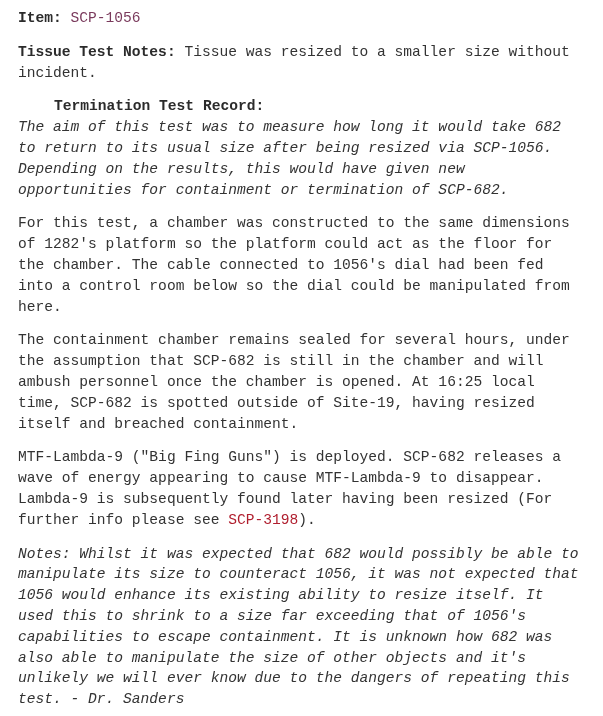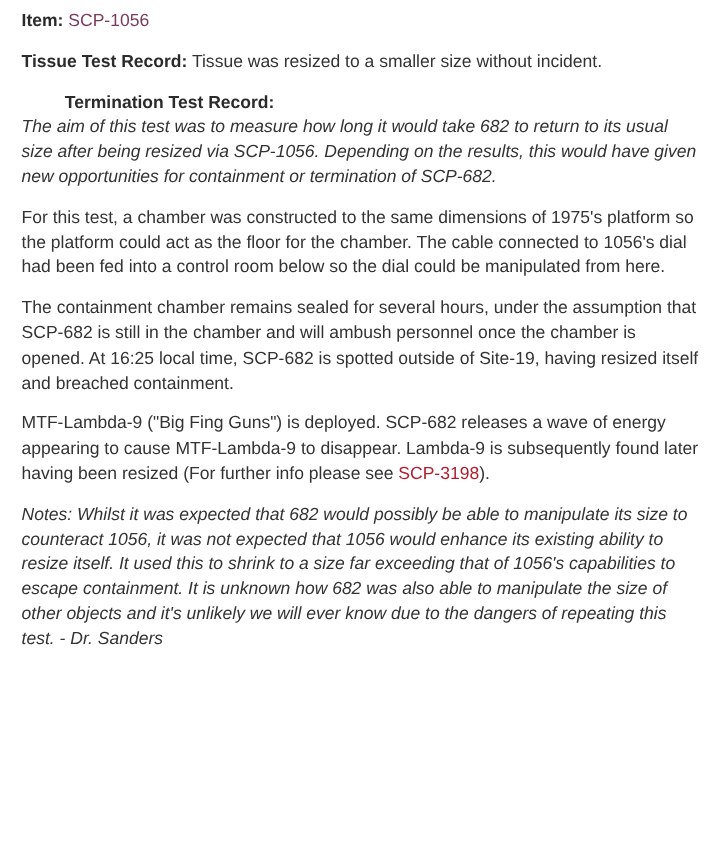--- a/index.html
+++ b/index.html
@@ -14,20 +14,21 @@
       font-family: "Liberation Sans", "DejaVu Sans", sans-serif;
       color: #333333;
       font-size: 14.6px;
       line-height: 20.8px;
     }
     .page {
       padding: 8px 18px 0 18px;
     }
     p {
       margin: 0 0 13px 0;
+      font-family: Liberation Mono, monospace;
     }
     .label {
       font-weight: bold;
       color: #2b2b2b;
     }
     .italic {
       font-style: italic;
     }
     a.link-visited {
       color: #7a3a5c;
@@ -47,29 +48,29 @@
 <body>
 
 <div class="page">
 
   <p>
     <span class="label">Item:</span>
     <a class="link-visited" href="#">SCP-1056</a>
   </p>
 
   <p>
-    <span class="label">Tissue Test Record:</span><span> Tissue was resized to a smaller size without incident.</span>
+    <span class="label">Tissue Test Notes:</span><span> Tissue was resized to a smaller size without incident.</span>
   </p>
 
   <p>
     <span class="label block-label">Termination Test Record:</span>
     <span class="italic">The aim of this test was to measure how long it would take 682 to return to its usual size after being resized via SCP-1056. Depending on the results, this would have given new opportunities for containment or termination of SCP-682.</span>
   </p>
 
-  <p>For this test, a chamber was constructed to the same dimensions of 1975's platform so the platform could act as the floor for the chamber. The cable connected to 1056's dial had been fed into a control room below so the dial could be manipulated from here.</p>
+  <p>For this test, a chamber was constructed to the same dimensions of 1282's platform so the platform could act as the floor for the chamber. The cable connected to 1056's dial had been fed into a control room below so the dial could be manipulated from here.</p>
   <p>The containment chamber remains sealed for several hours, under the assumption that SCP-682 is still in the chamber and will ambush personnel once the chamber is opened. At 16:25 local time, SCP-682 is spotted outside of Site-19, having resized itself and breached containment.</p>
 
   <p>
     <span>MTF-Lambda-9 ("Big Fing Guns") is deployed. SCP-682 releases a wave of energy appearing to cause MTF-Lambda-9 to disappear. Lambda-9 is subsequently found later having been resized (For further info please see </span><a class="link-new" href="#">SCP-3198</a><span>).</span>
   </p>
 
 
   <p class="italic">Notes: Whilst it was expected that 682 would possibly be able to manipulate its size to counteract 1056, it was not expected that 1056 would enhance its existing ability to resize itself. It used this to shrink to a size far exceeding that of 1056's capabilities to escape containment. It is unknown how 682 was also able to manipulate the size of other objects and it's unlikely we will ever know due to the dangers of repeating this test. - Dr. Sanders</p>
 
 </div>

